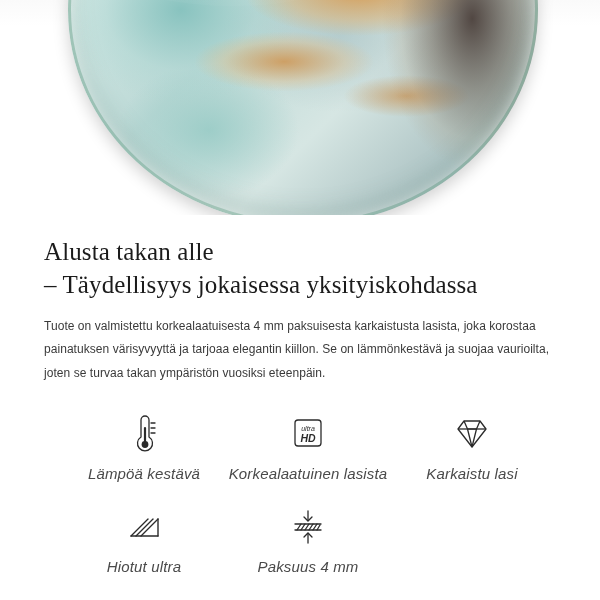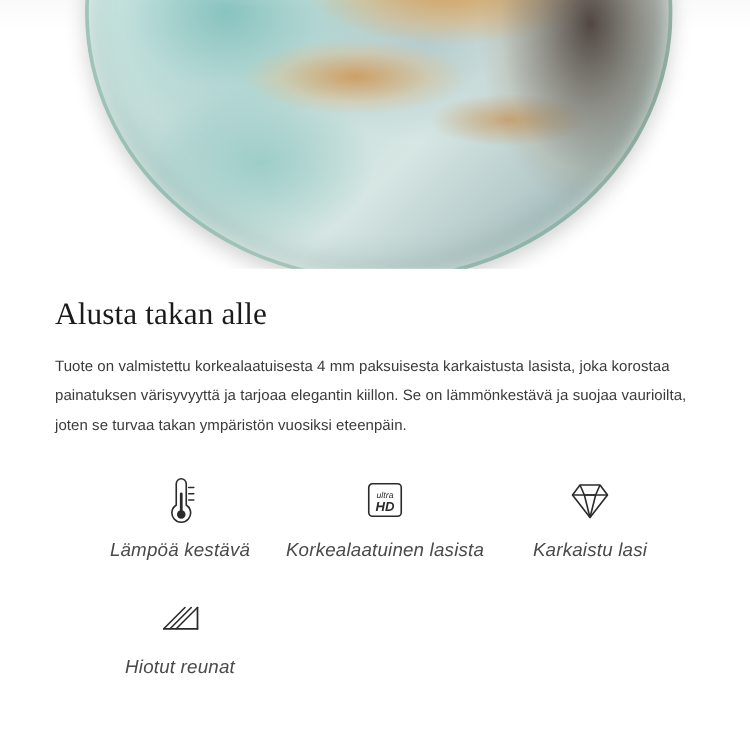--- a/index.html
+++ b/index.html
@@ -142,20 +142,21 @@
   </div>
   <div class="plate" style="background:none;box-shadow:none;">
     <div class="plate-edge"></div>
   </div>
 
 </div>
 
 <div class="content">
   <h1 class="headline">
     <span>Alusta takan alle</span>
+    <span class="line2">– Täydellisyys jokaisessa yksityiskohdassa</span>
   </h1>
 
   <p class="body-copy">Tuote on valmistettu korkealaatuisesta 4 mm paksuisesta karkaistusta lasista, joka korostaa painatuksen värisyvyyttä ja tarjoaa elegantin kiillon. Se on lämmönkestävä ja suojaa vaurioilta, joten se turvaa takan ympäristön vuosiksi eteenpäin.</p>
 
   <div class="features">
 
     <div class="feature">
       <div class="feature-icon">
         <svg width="40" height="44" viewBox="0 0 40 44">
           <g fill="none" stroke="#2b2b2b" stroke-width="1.3" stroke-linecap="round">
@@ -203,18 +204,39 @@
         <svg width="44" height="40" viewBox="0 0 44 40">
           <g fill="none" stroke="#2b2b2b" stroke-width="1.3" stroke-linecap="round">
             <path d="M9 29 L26 12"></path>
             <path d="M14 29 L31 12"></path>
             <path d="M19 29 L36 12"></path>
             <path d="M9 29 L36 29" stroke-width="1.4"></path>
             <path d="M36 29 L36 12" stroke-width="1.4"></path>
           </g>
         </svg>
       </div>
-      <div class="feature-label">Hiotut reunat</div>
-    </div>
-
+      <div class="feature-label">Hiotut ultra</div>
+    </div>
+
+    <div class="feature">
+      <div class="feature-icon">
+        <svg width="44" height="44" viewBox="0 0 44 44">
+          <g stroke="#2b2b2b" stroke-width="1.3" fill="none" stroke-linecap="round">
+            <line x1="22" y1="6" x2="22" y2="15"></line>
+            <path d="M18 12 L22 16 L26 12"></path>
+            <line x1="22" y1="38" x2="22" y2="29"></line>
+            <path d="M18 32 L22 28 L26 32"></path>
+            <line x1="9" y1="19" x2="35" y2="19"></line>
+            <line x1="9" y1="25" x2="35" y2="25"></line>
+            <line x1="11" y1="25" x2="15" y2="19"></line>
+            <line x1="15" y1="25" x2="19" y2="19"></line>
+            <line x1="19" y1="25" x2="23" y2="19"></line>
+            <line x1="23" y1="25" x2="27" y2="19"></line>
+            <line x1="27" y1="25" x2="31" y2="19"></line>
+            <line x1="31" y1="25" x2="34" y2="20"></line>
+          </g>
+        </svg>
+      </div>
+      <div class="feature-label">Paksuus 4 mm</div>
+    </div>
 
   </div>
 </div>
 
 </body></html>

